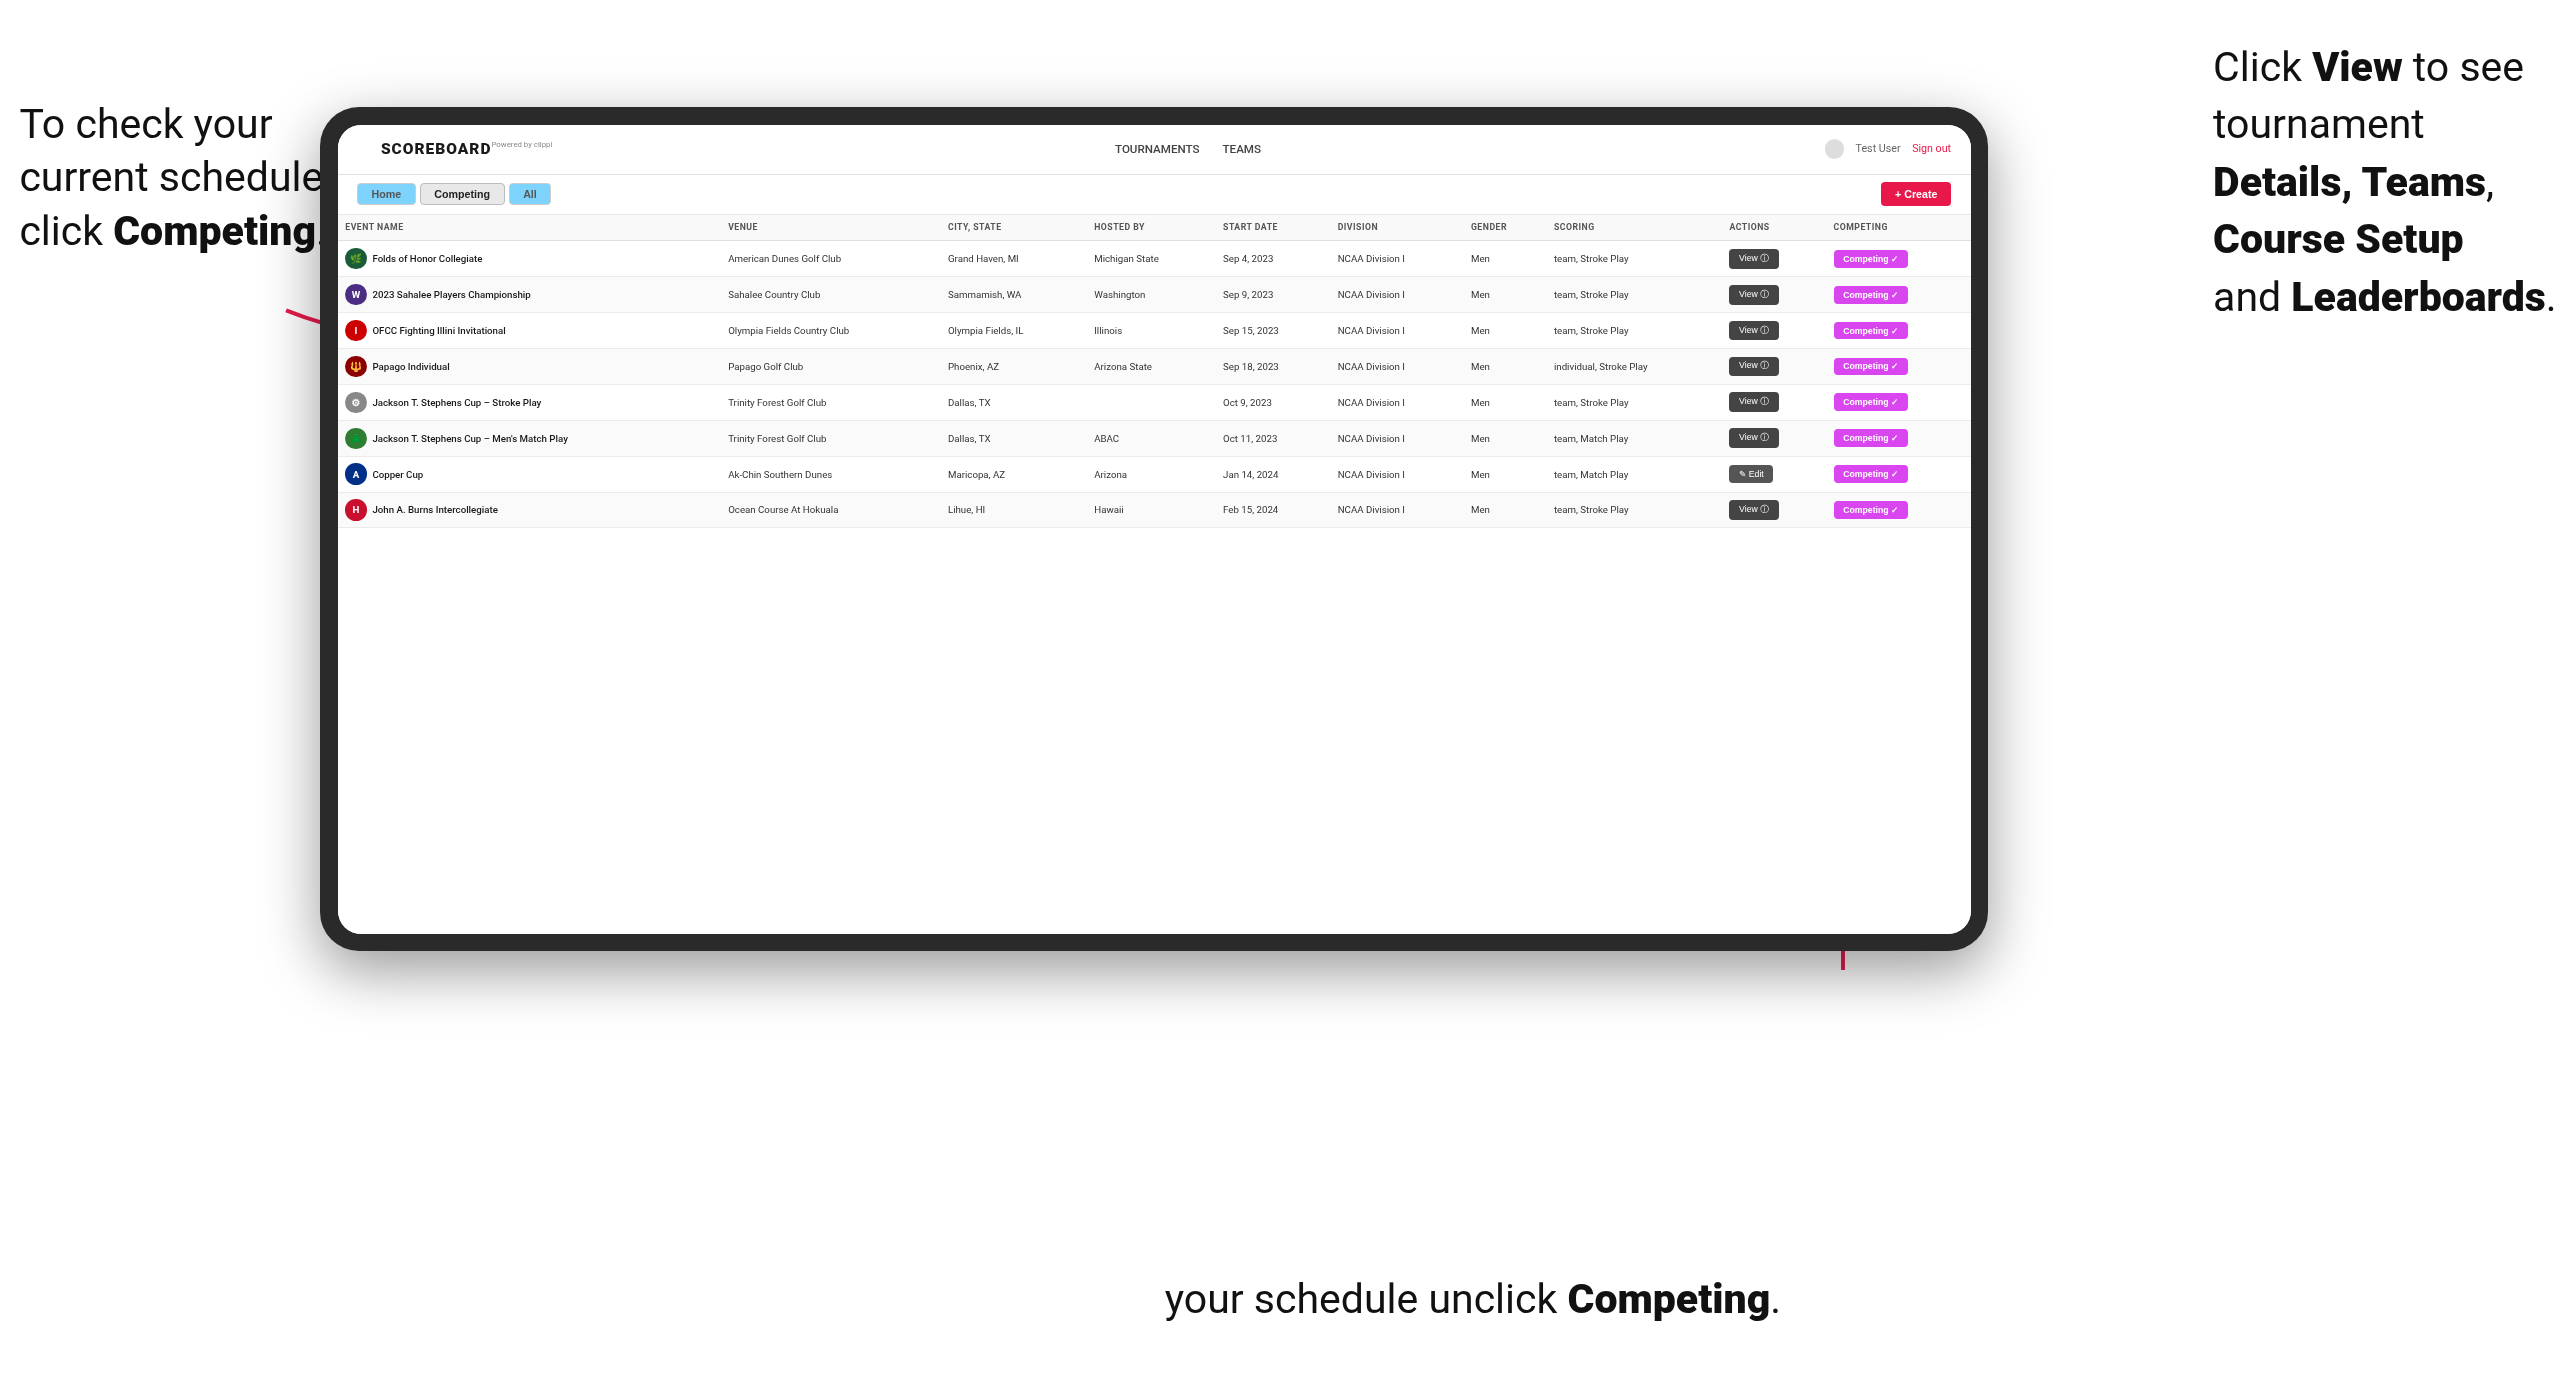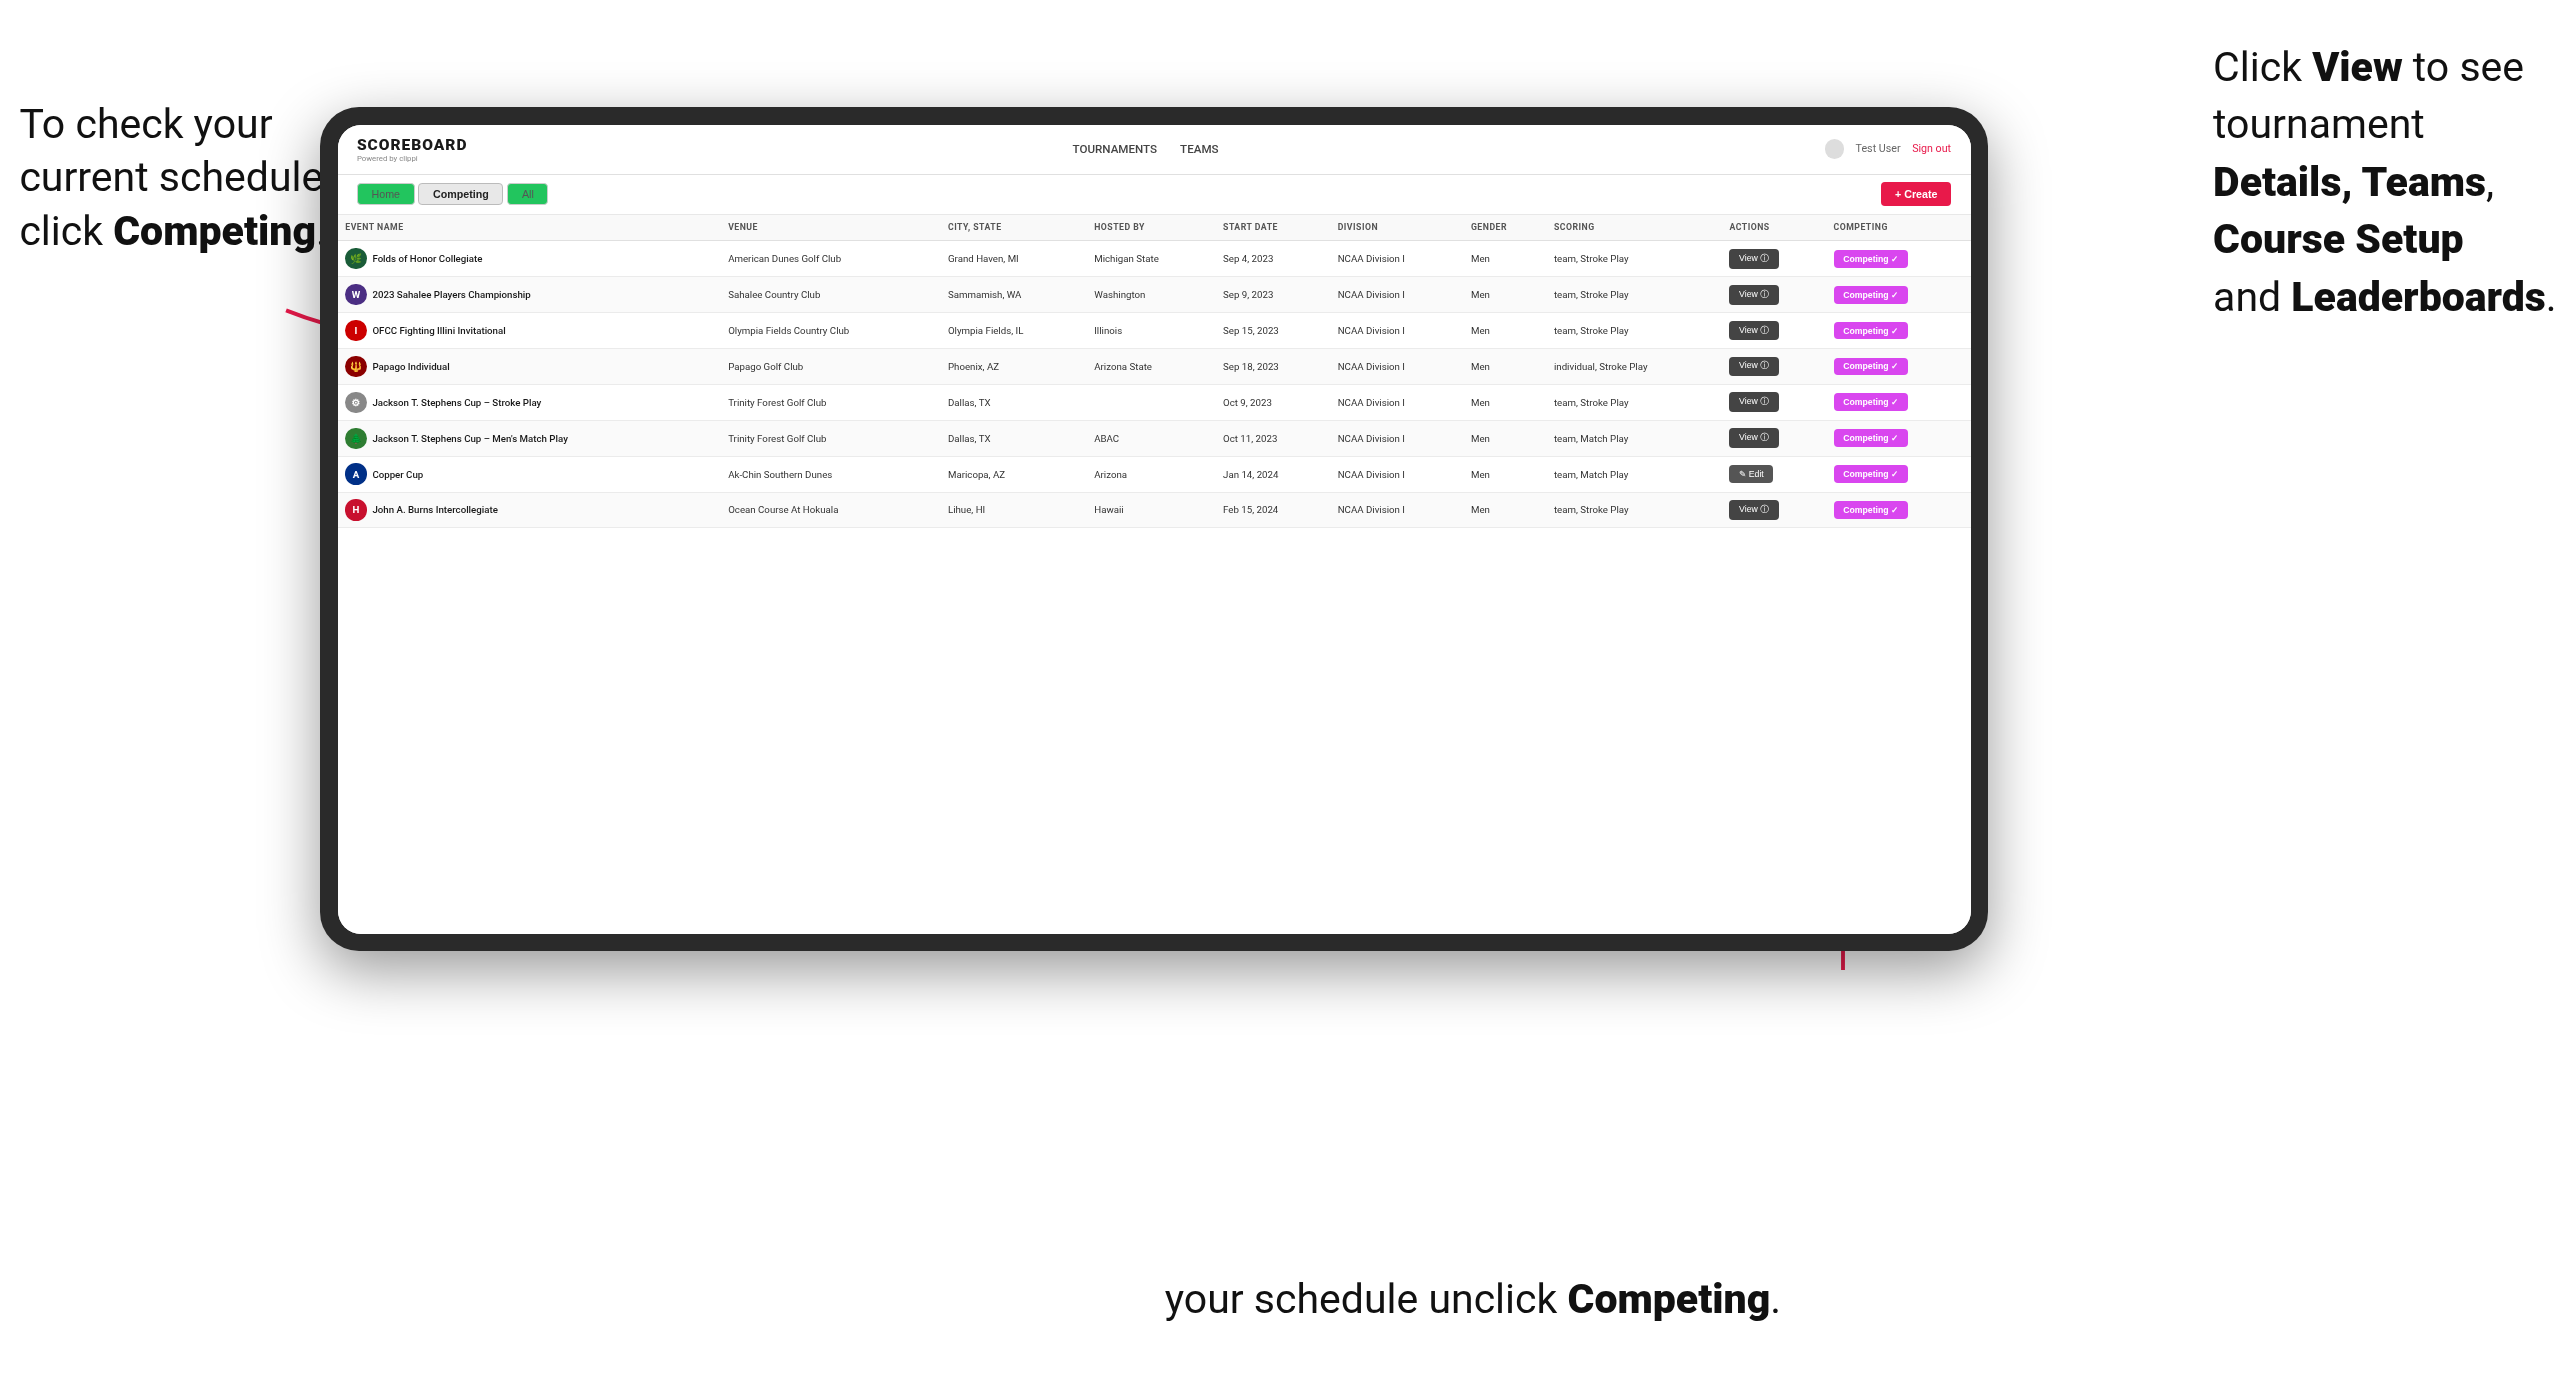--- a/index.html
+++ b/index.html
@@ -76,22 +76,23 @@
       background: #ffffff;
       border-bottom: 1px solid #e0e0e0;
       padding: 0 19.4px;
       display: flex;
       align-items: center;
       height: 50px;
       flex-shrink: 0;
     }
     .nav-logo {
       display: flex;
-      flex-direction: column;
+      flex-direction: row;
       margin-right: 29px;
+      margin-left: 24px;
     }
     .nav-logo-title {
       font-size: 15.5px;
       font-weight: 900;
       color: #1a1a1a;
       letter-spacing: 1px;
     }
     .nav-logo-subtitle {
       font-size: 7.8px;
       color: #888;
@@ -138,22 +139,23 @@
     .filter-tabs {
       display: flex;
       gap: 3.9px;
     }
     .filter-tab {
       padding: 3.9px 13.6px;
       border-radius: 3.9px;
       font-size: 10.7px;
       cursor: pointer;
       border: 1px solid #ccc;
-      background: #22c55e;
+      background: #7dd3fc;
       color: #555;
+      font-weight: bold;
     }
     .filter-tab.active {
       background: #e8e8e8;
       border-color: #bbb;
       font-weight: 600;
       color: #222;
     }
     .create-btn {
       background: #e8194a;
       color: white;

